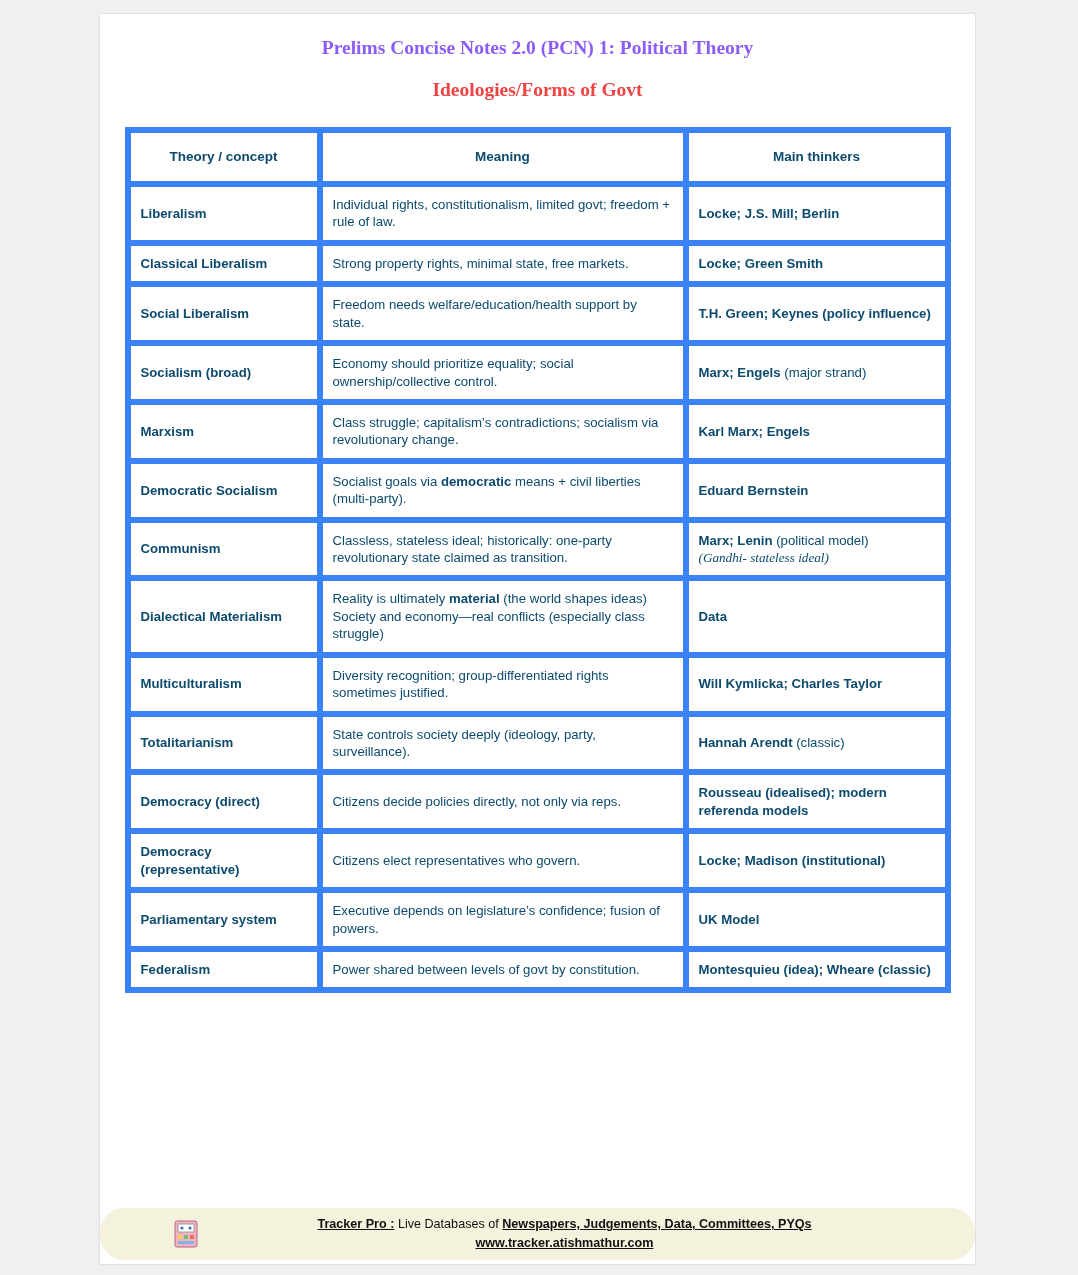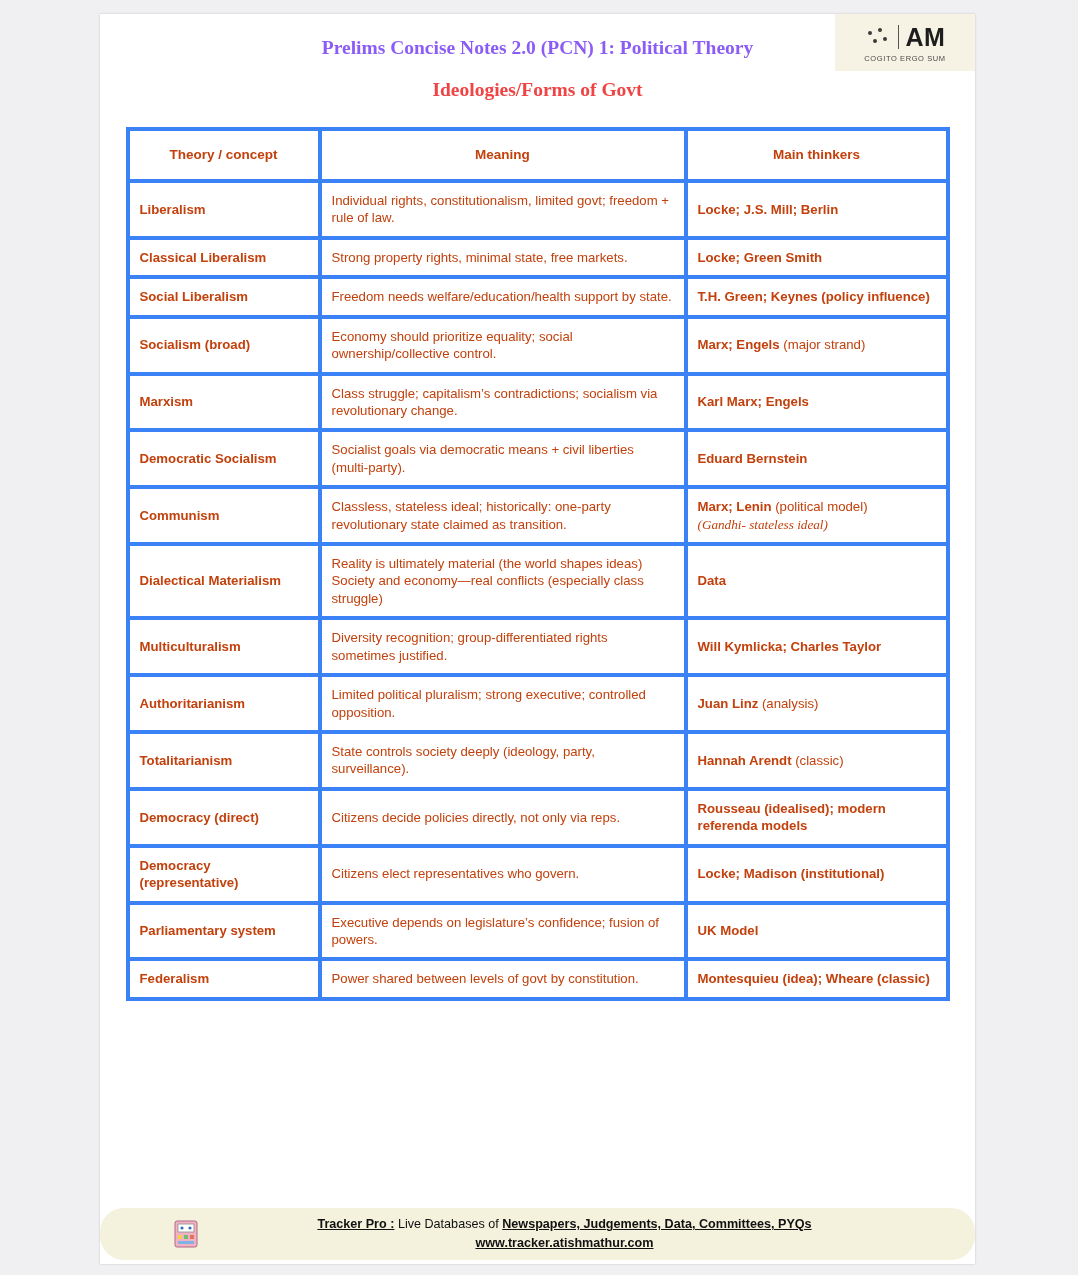--- a/index.html
+++ b/index.html
@@ -90,41 +90,41 @@
     color: #ef4444;
     padding-top: 20px;
   }
   table.notes {
     border-collapse: collapse;
     margin: 26px auto 0 auto;
     width: 820px;
     table-layout: fixed;
   }
   table.notes th, table.notes td {
-    border: 4px solid #3b82f6;
+    border: 6px solid #3b82f6;
     vertical-align: middle;
     padding: 9px 10px;
     font-size: 13.2px;
     line-height: 1.32;
-    color: #c2410c;
+    color: #0c4a6e;
   }
   table.notes th {
     text-align: center;
     font-weight: bold;
     font-size: 13.5px;
     height: 30px;
   }
   col.c1 { width: 192px; }
   col.c2 { width: 366px; }
   col.c3 { width: 262px; }
   td.term { font-weight: bold; }
   td.thinker { font-weight: bold; }
   td.thinker .plain { font-weight: normal; }
   td.thinker .ital { font-weight: normal; font-style: italic; font-family: Liberation Serif, serif; }
-  td.meaning .strong { font-weight: normal; }
+  td.meaning .strong { font-weight: bold; }
   .footer {
     position: absolute;
     left: 100px;
     top: 1208px;
     width: 875px;
     height: 52px;
     background: #f4f1dd;
     display: flex;
     align-items: center;
     border-radius: 24px;
@@ -163,33 +163,20 @@
 </style>
 </head>
 <body>
 
 <div class="page-wrap">
 
   <div class="page-edge-left"></div>
 
   <div class="sheet">
 
-    <div class="logo-box">
-      <div class="logo-row">
-        <span class="logo-dots">
-          <span></span>
-            <span></span>
-            <span></span>
-            <span></span>
-        </span>
-        <span class="logo-bar"></span>
-        <span class="logo-am">AM</span>
-      </div>
-      <div class="logo-tag">COGITO ERGO SUM</div>
-    </div>
 
     <div class="doc-title">Prelims Concise Notes 2.0 (PCN) 1: Political Theory</div>
     <div class="doc-subtitle">Ideologies/Forms of Govt</div>
 
     <table class="notes">
       <colgroup>
           <col class="c1">
           <col class="c2">
           <col class="c3">
         </colgroup>
@@ -250,25 +237,20 @@
           <td class="thinker">Data</td>
         </tr>
 
 
         <tr>
           <td class="term">Multiculturalism</td>
           <td class="meaning">Diversity recognition; group-differentiated rights sometimes justified.</td>
           <td class="thinker">Will Kymlicka; Charles Taylor</td>
         </tr>
 
-        <tr>
-          <td class="term">Authoritarianism</td>
-          <td class="meaning">Limited political pluralism; strong executive; controlled opposition.</td>
-          <td class="thinker"><span>Juan Linz</span><span class="plain"> (analysis)</span></td>
-        </tr>
 
         <tr>
           <td class="term">Totalitarianism</td>
           <td class="meaning">State controls society deeply (ideology, party, surveillance).</td>
           <td class="thinker"><span>Hannah Arendt</span><span class="plain"> (classic)</span></td>
         </tr>
 
         <tr>
           <td class="term">Democracy (direct)</td>
           <td class="meaning">Citizens decide policies directly, not only via reps.</td>

